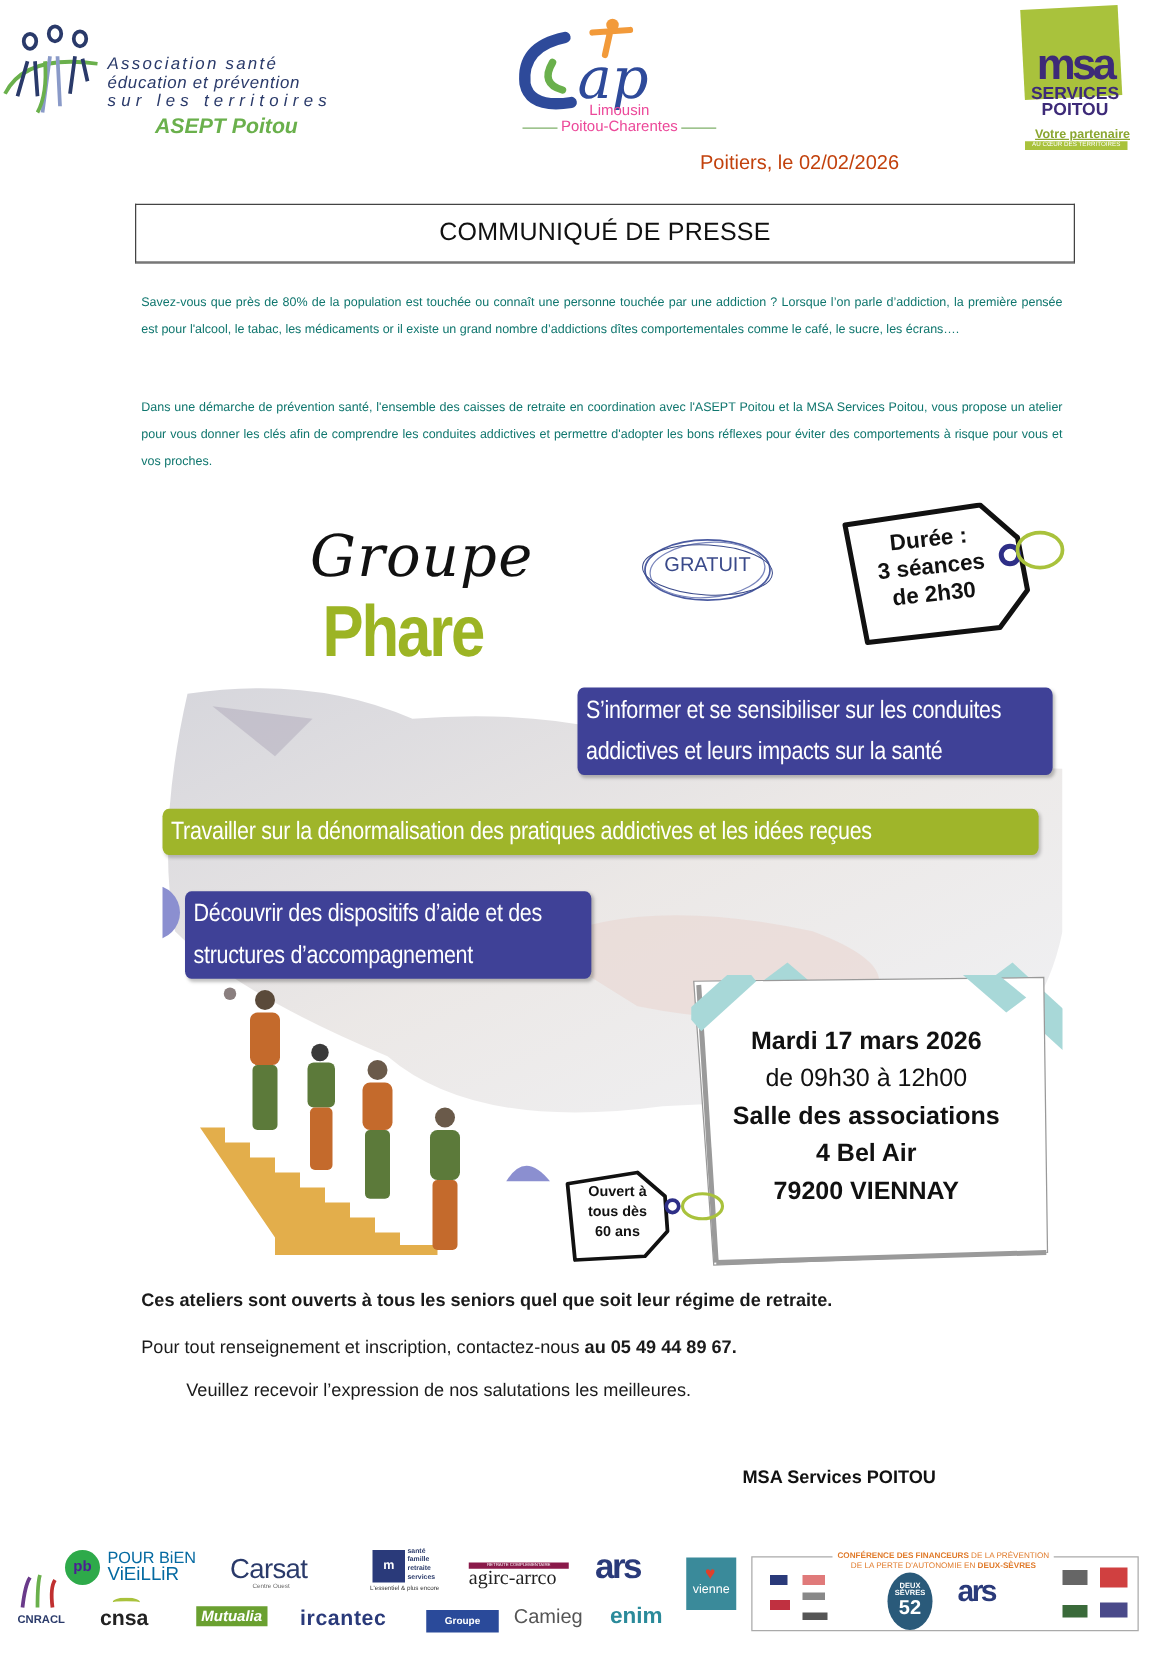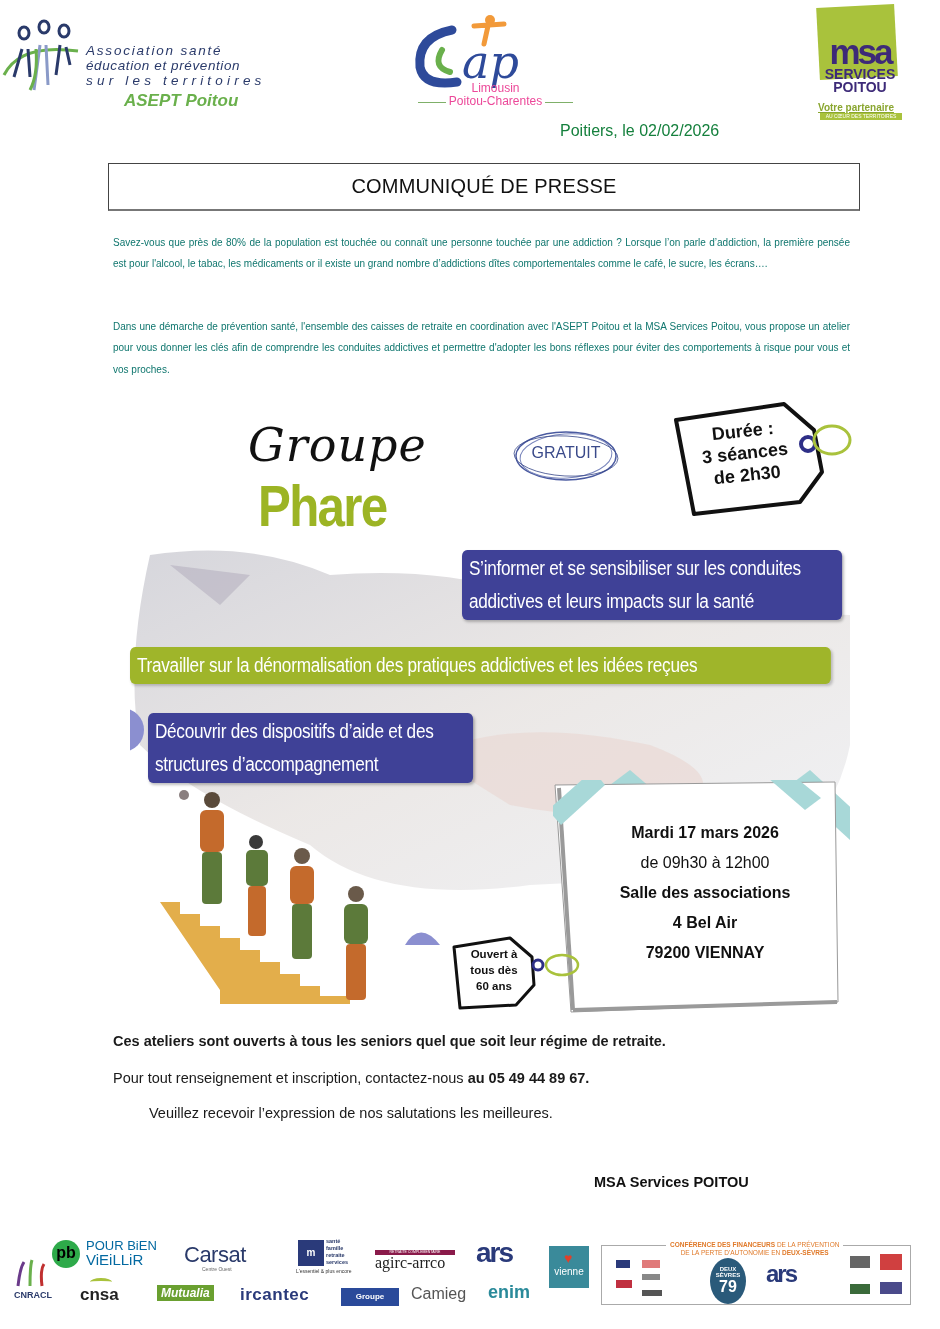--- a/index.html
+++ b/index.html
@@ -15,24 +15,24 @@
   .asept-text .l3 { letter-spacing: 4.2px; }
   .asept-name { left: 124px; top: 91px; font-style: italic; font-weight: bold; font-size: 17px; color: #6ab04c; }
 
   .cap-logo { left: 412px; top: 12px; width: 160px; height: 100px; }
   .cap-sub { left: 418px; top: 82px; width: 155px; text-align: center; font-size: 12px; color: #ec4899; line-height: 13px; }
   .cap-line { top: 102px; height: 1px; background: #7fb069; width: 28px; }
   .msa-square { left: 818px; top: 6px; width: 78px; height: 72px; background: #a9c23c; transform: rotate(-3deg); }
   .msa-text { left: 815px; top: 36px; width: 90px; text-align: center; color: #3d2a78; }
   .msa-big { font-size: 35px; font-weight: bold; letter-spacing: -3px; line-height: 32px; }
   .msa-small { font-size: 14px; font-weight: bold; line-height: 13px; }
-  .msa-tag { left: 818px; top: 102px; width: 86px; text-align: left; font-size: 10px; color: #8aa630; font-weight: bold; text-decoration: underline; }
+  .msa-tag { left: 818px; top: 102px; width: 86px; text-align: right; font-size: 10px; color: #8aa630; font-weight: bold; text-decoration: underline; }
   .msa-tag2 { left: 820px; top: 113px; width: 82px; height: 7px; background: #a9c23c; font-size: 5px; color: #fff; text-align: center; line-height: 7px; }
 
-  .date-line { left: 560px; top: 122px; font-size: 16px; color: #15803d; }
+  .date-line { left: 560px; top: 122px; font-size: 16px; color: #c2410c; }
 
   
   .press-box { left: 108px; top: 163px; width: 752px; height: 48px; border: 1px solid #444; border-bottom: 2px solid #777; display: flex; align-items: center; justify-content: center; }
   .press-title { font-size: 20px; font-weight: normal; letter-spacing: 0.2px; }
 
   
   .para { left: 113px; width: 737px; font-size: 10px; line-height: 21.3px; text-align: justify; color: #0f766e; }
   .para1 { top: 232px; }
   .para2 { top: 316px; }
   .splash { left: 130px; top: 545px; width: 720px; height: 470px; }
@@ -46,21 +46,21 @@
   .duree-text { left: 690px; top: 420px; width: 110px; text-align: center; font-weight: bold; font-size: 18px; line-height: 22px; color: #111; transform: rotate(-6deg); }
 
   .banner { position: absolute; color: #fff; font-family: "Liberation Sans", sans-serif; font-size: 20px; line-height: 33px; border-radius: 6px; padding: 2px 8px; transform: scaleX(0.86); transform-origin: left top; letter-spacing: -0.3px; }
   .banner-blue { background: #3f4197; box-shadow: 2px 2px 3px rgba(0,0,0,0.25); }
   .banner-green { background: #9fb52a; box-shadow: 2px 2px 3px rgba(0,0,0,0.2); }
   .b1 { left: 462px; top: 550px; width: 442px; }
   .b2 { left: 130px; top: 647px; width: 815px; }
   .b3 { left: 148px; top: 713px; width: 378px; }
 
   .note { left: 553px; top: 780px; width: 292px; height: 235px; }
-  .note-text { left: 570px; top: 818px; width: 270px; text-align: center; font-size: 16px; line-height: 30px; color: #111; }
+  .note-text { left: 558px; top: 818px; width: 270px; text-align: center; font-size: 20px; line-height: 30px; color: #111; }
   .note-text .bold { font-weight: bold; }
 
   .stairs { left: 160px; top: 790px; width: 320px; height: 225px; }
 
   .age-tag { left: 452px; top: 935px; width: 135px; height: 75px; }
   .age-text { left: 461px; top: 946px; width: 66px; text-align: center; font-weight: bold; font-size: 11.5px; line-height: 16px; color: #111; }
 
   
   .foot { left: 113px; font-size: 14.5px; color: #1a1a1a; }
   .f1 { top: 1033px; font-weight: bold; }
@@ -232,21 +232,21 @@
 
 <div>
 
   <svg class="abs" style="left:10px;top:1258px;width:40px;height:30px" viewBox="0 0 40 30">
     <path d="M8 28 Q10 10 14 4" stroke="#6a3a8a" stroke-width="3" fill="none"></path>
     <path d="M20 28 Q20 8 22 2" stroke="#6ab04c" stroke-width="3" fill="none"></path>
     <path d="M32 28 Q30 12 34 6" stroke="#c03030" stroke-width="3" fill="none"></path>
   </svg>
   <div class="logo" style="left:14px;top:1290px;font-size:9px;font-weight:bold;color:#2a3a6a">CNRACL</div>
 
-  <div class="logo" style="left:52px;top:1240px;width:28px;height:28px;border-radius:50%;background:#2eaa4a;color:#000000;font-size:16px;font-weight:bold;text-align:center;line-height:26px">pb</div>
+  <div class="logo" style="left:52px;top:1240px;width:28px;height:28px;border-radius:50%;background:#2eaa4a;color:#4c1d95;font-size:12px;font-weight:bold;text-align:center;line-height:26px">pb</div>
   <div class="logo" style="left:86px;top:1239px;font-size:13px;font-weight:normal;color:#0369a1;line-height:14px">
     <div>POUR BiEN</div>
     <div style="font-size:15px">ViEiLLiR</div>
   </div>
 
   <div class="logo" style="left:184px;top:1242px;font-size:22px;color:#2a3a6a;letter-spacing:-0.5px">Carsat</div>
   <div class="logo" style="left:202px;top:1266px;font-size:5px;color:#666">Centre Ouest</div>
 
   <div class="logo" style="left:298px;top:1240px;width:26px;height:26px;background:#2a3a7a;color:#fff;font-size:10px;font-weight:bold;text-align:center;line-height:26px">m</div>
   <div class="logo" style="left:326px;top:1238px;font-size:5.5px;color:#2a3a6a;line-height:7px;font-weight:bold">
@@ -275,21 +275,21 @@
   <div class="logo" style="left:411px;top:1285px;font-size:16px;color:#555">Camieg</div>
   <div class="logo" style="left:488px;top:1282px;font-size:18px;font-weight:bold;color:#2a8a9a">enim</div>
 
   <div class="logo" style="left:601px;top:1245px;width:310px;height:60px;border:1px solid #aaa">
     <div style="position:absolute;left:64px;top:-5px;background:#fff;padding:0 4px;font-size:6.5px;color:#e07a2a;line-height:8px;text-align:center">
       <div><b>CONFÉRENCE DES FINANCEURS</b><span> DE LA PRÉVENTION</span></div>
       <div><span>DE LA PERTE D'AUTONOMIE EN </span><b>DEUX-SÈVRES</b></div>
     </div>
     <div style="position:absolute;left:108px;top:12px;width:36px;height:46px;border-radius:50%;background:#2a5a7a;color:#fff;font-size:6px;font-weight:bold;text-align:center;padding-top:8px">
       <div>DEUX SÈVRES</div>
-      <div style="font-size:16px">79</div>
+      <div style="font-size:16px">52</div>
     </div>
     <div style="position:absolute;left:164px;top:14px;font-size:24px;font-weight:bold;color:#2a3a7a;letter-spacing:-2px">ars</div>
     <div style="position:absolute;left:14px;top:14px;width:14px;height:8px;background:#2a3a7a"></div>
     <div style="position:absolute;left:40px;top:14px;width:18px;height:8px;background:#e07a7a"></div>
     <div style="position:absolute;left:14px;top:34px;width:16px;height:8px;background:#c03040"></div>
     <div style="position:absolute;left:40px;top:28px;width:18px;height:6px;background:#888"></div>
     <div style="position:absolute;left:40px;top:44px;width:20px;height:6px;background:#555"></div>
     <div style="position:absolute;left:248px;top:10px;width:20px;height:12px;background:#666"></div>
     <div style="position:absolute;left:278px;top:8px;width:22px;height:16px;background:#d04040"></div>
     <div style="position:absolute;left:248px;top:38px;width:20px;height:10px;background:#3a6a3a"></div>

